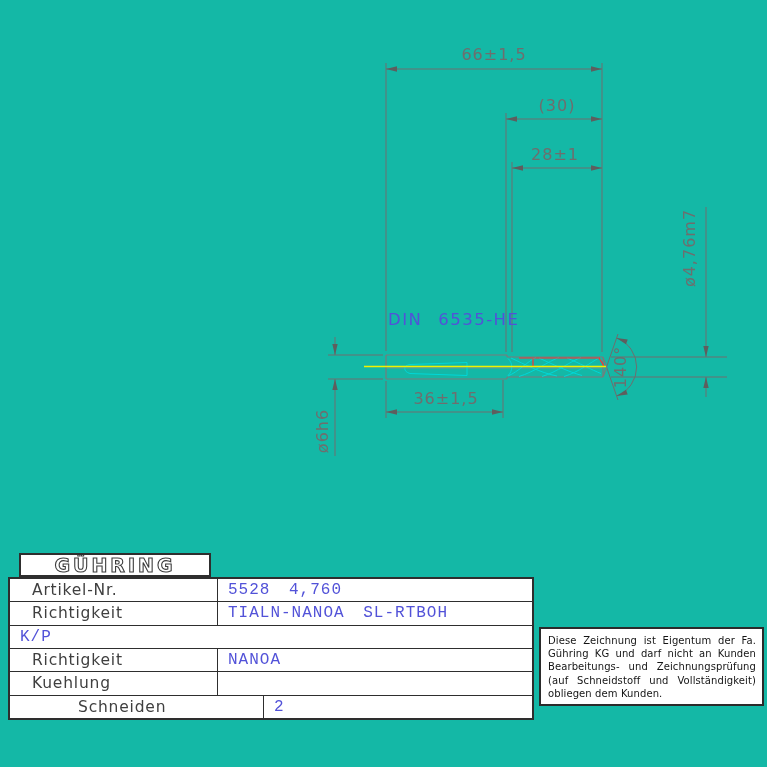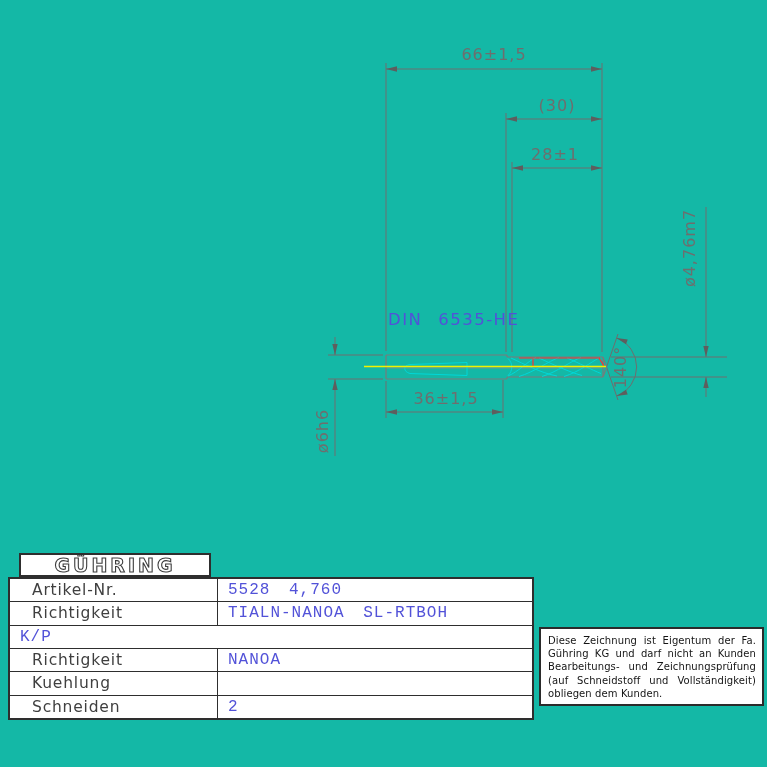--- a/index.html
+++ b/index.html
@@ -15,21 +15,21 @@
   .yl{stroke:#f2f200;stroke-width:1.5;fill:none;}
   text.dimtxt{fill:#6e6e6e;font-size:16px;letter-spacing:1px;font-family:"DejaVu Sans",sans-serif;}
   text.bluetxt{fill:#5252d8;font-size:16.5px;letter-spacing:1.5px;word-spacing:9px;font-family:"DejaVu Sans",sans-serif;}
   text.logotxt{fill:#ffffff;stroke:#3c3c3c;stroke-width:1.1;font-weight:bold;font-size:19px;
                letter-spacing:3px;font-family:"DejaVu Sans",sans-serif;}
   .logo-box{position:absolute;left:19px;top:553px;width:192px;height:24px;border:2px solid #2e2e2e;
             box-sizing:border-box;display:flex;align-items:center;justify-content:center;background:#fff;}
   .spec-table{position:absolute;left:8px;top:577px;width:526px;height:143px;border:2px solid #2e2e2e;
               box-sizing:border-box;display:flex;flex-direction:column;background:#fff;}
   .spec-row{flex:1;display:flex;align-items:stretch;border-bottom:1px solid #2e2e2e;min-height:0;}
-  .spec-row:last-child{border-bottom:none;}
+  .spec-row:last-child{border-bottom:none;margin-left:46px;}
   .cell-label{width:208px;border-right:1px solid #2e2e2e;display:flex;align-items:center;
               padding-left:22px;box-sizing:border-box;color:#3f3f3f;font-size:15.5px;letter-spacing:0.8px;}
   .cell-value{flex:1;display:flex;align-items:center;padding-left:10px;box-sizing:border-box;
               color:#5252d8;font-size:16px;letter-spacing:1px;word-spacing:8px;font-family:Liberation Mono, monospace;}
   .disclaimer{position:absolute;left:539px;top:627px;width:225px;height:79px;border:2px solid #2b2b2b;
               box-sizing:border-box;padding:5px 6px 4px 7px;background:#fff;color:#141414;
               font-size:10px;line-height:13.2px;letter-spacing:0.1px;}
   .dline{white-space:nowrap;}
   .jl{text-align:justify;text-align-last:justify;white-space:normal;}
 </style>

